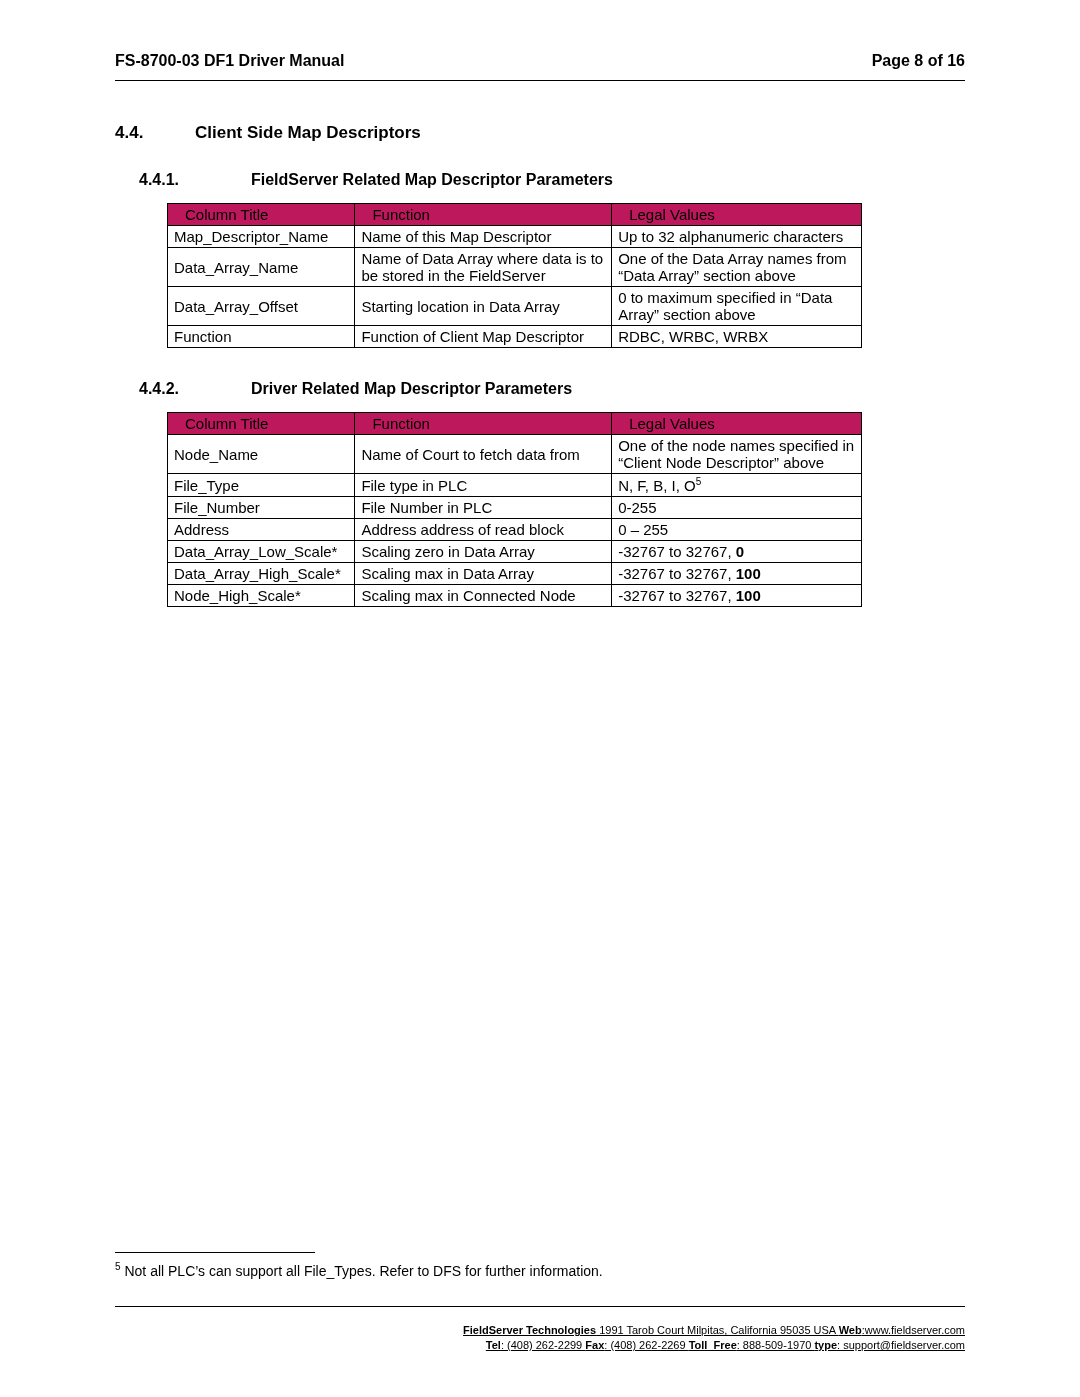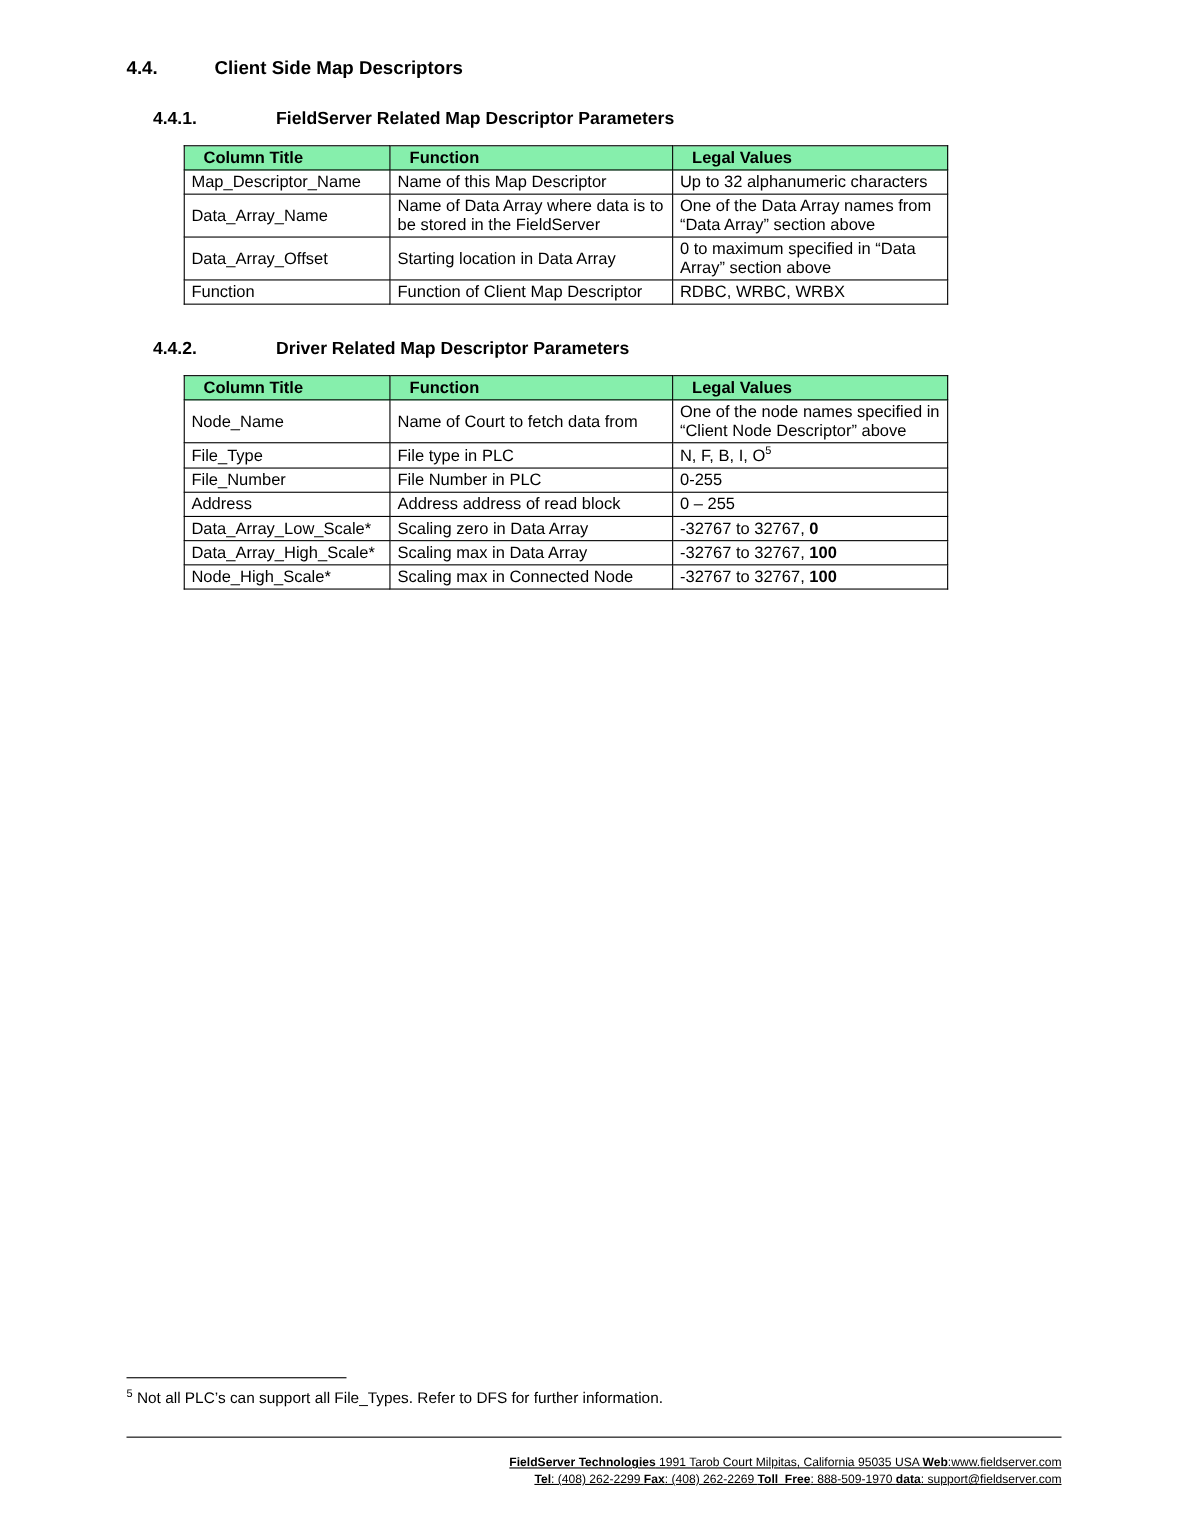--- a/index.html
+++ b/index.html
@@ -49,22 +49,22 @@
     margin-bottom: 32px;
     font-size: 15px;
   }
   table.param-table th, table.param-table td {
     border: 1px solid #000;
     padding: 2px 6px;
     text-align: left;
     vertical-align: middle;
   }
   table.param-table th {
-    background: #86efac;
-    font-weight: bold;
+    background: #be185d;
+    font-weight: normal;
     padding-left: 17px;
   }
   .col0 { width: 27%; }
   .col1 { width: 37%; }
   .col2 { width: 36%; }
   .legal-bold-suffix b { font-weight: bold; }
   sup { font-size: 10px; }
   .footnote-rule {
     position: absolute;
     left: 115px;
@@ -96,20 +96,24 @@
     line-height: 1.35;
     text-decoration: underline;
   }
   .footer b { font-weight: bold; }
 </style>
 </head>
 <body>
 
 <div class="page">
 
+  <div class="header-row">
+    <span>FS-8700-03 DF1 Driver Manual</span>
+    <span>Page 8 of 16</span>
+  </div>
 
   <div class="section-row">
     <span class="num section-title">4.4.</span>
     <span class="section-title">Client Side Map Descriptors</span>
   </div>
 
   <div class="subsection-row">
     <span class="num subsection-title">4.4.1.</span>
     <span class="subsection-title">FieldServer Related Map Descriptor Parameters</span>
   </div>
@@ -209,16 +213,16 @@
   </table>
 
   <div class="footnote-rule"></div>
   <div class="footnote">
     <sup>5</sup><span> Not all PLC’s can support all File_Types.  Refer to DFS for further information.</span>
   </div>
 
   <div class="footer-rule"></div>
   <div class="footer">
     <b>FieldServer Technologies</b><span> 1991 Tarob Court Milpitas, California 95035 USA  </span><b>Web</b><span>:www.fieldserver.com</span><br>
-    <b>Tel</b><span>: (408) 262-2299   </span><b>Fax</b><span>: (408) 262-2269   </span><b>Toll_Free</b><span>: 888-509-1970   </span><b>data</b><span>: support@fieldserver.com</span>
+    <b>Tel</b><span>: (408) 262-2299   </span><b>Fax</b><span>: (408) 262-2269   </span><b>Toll_Free</b><span>: 888-509-1970   </span><b>type</b><span>: support@fieldserver.com</span>
   </div>
 
 </div>
 
 </body></html>

